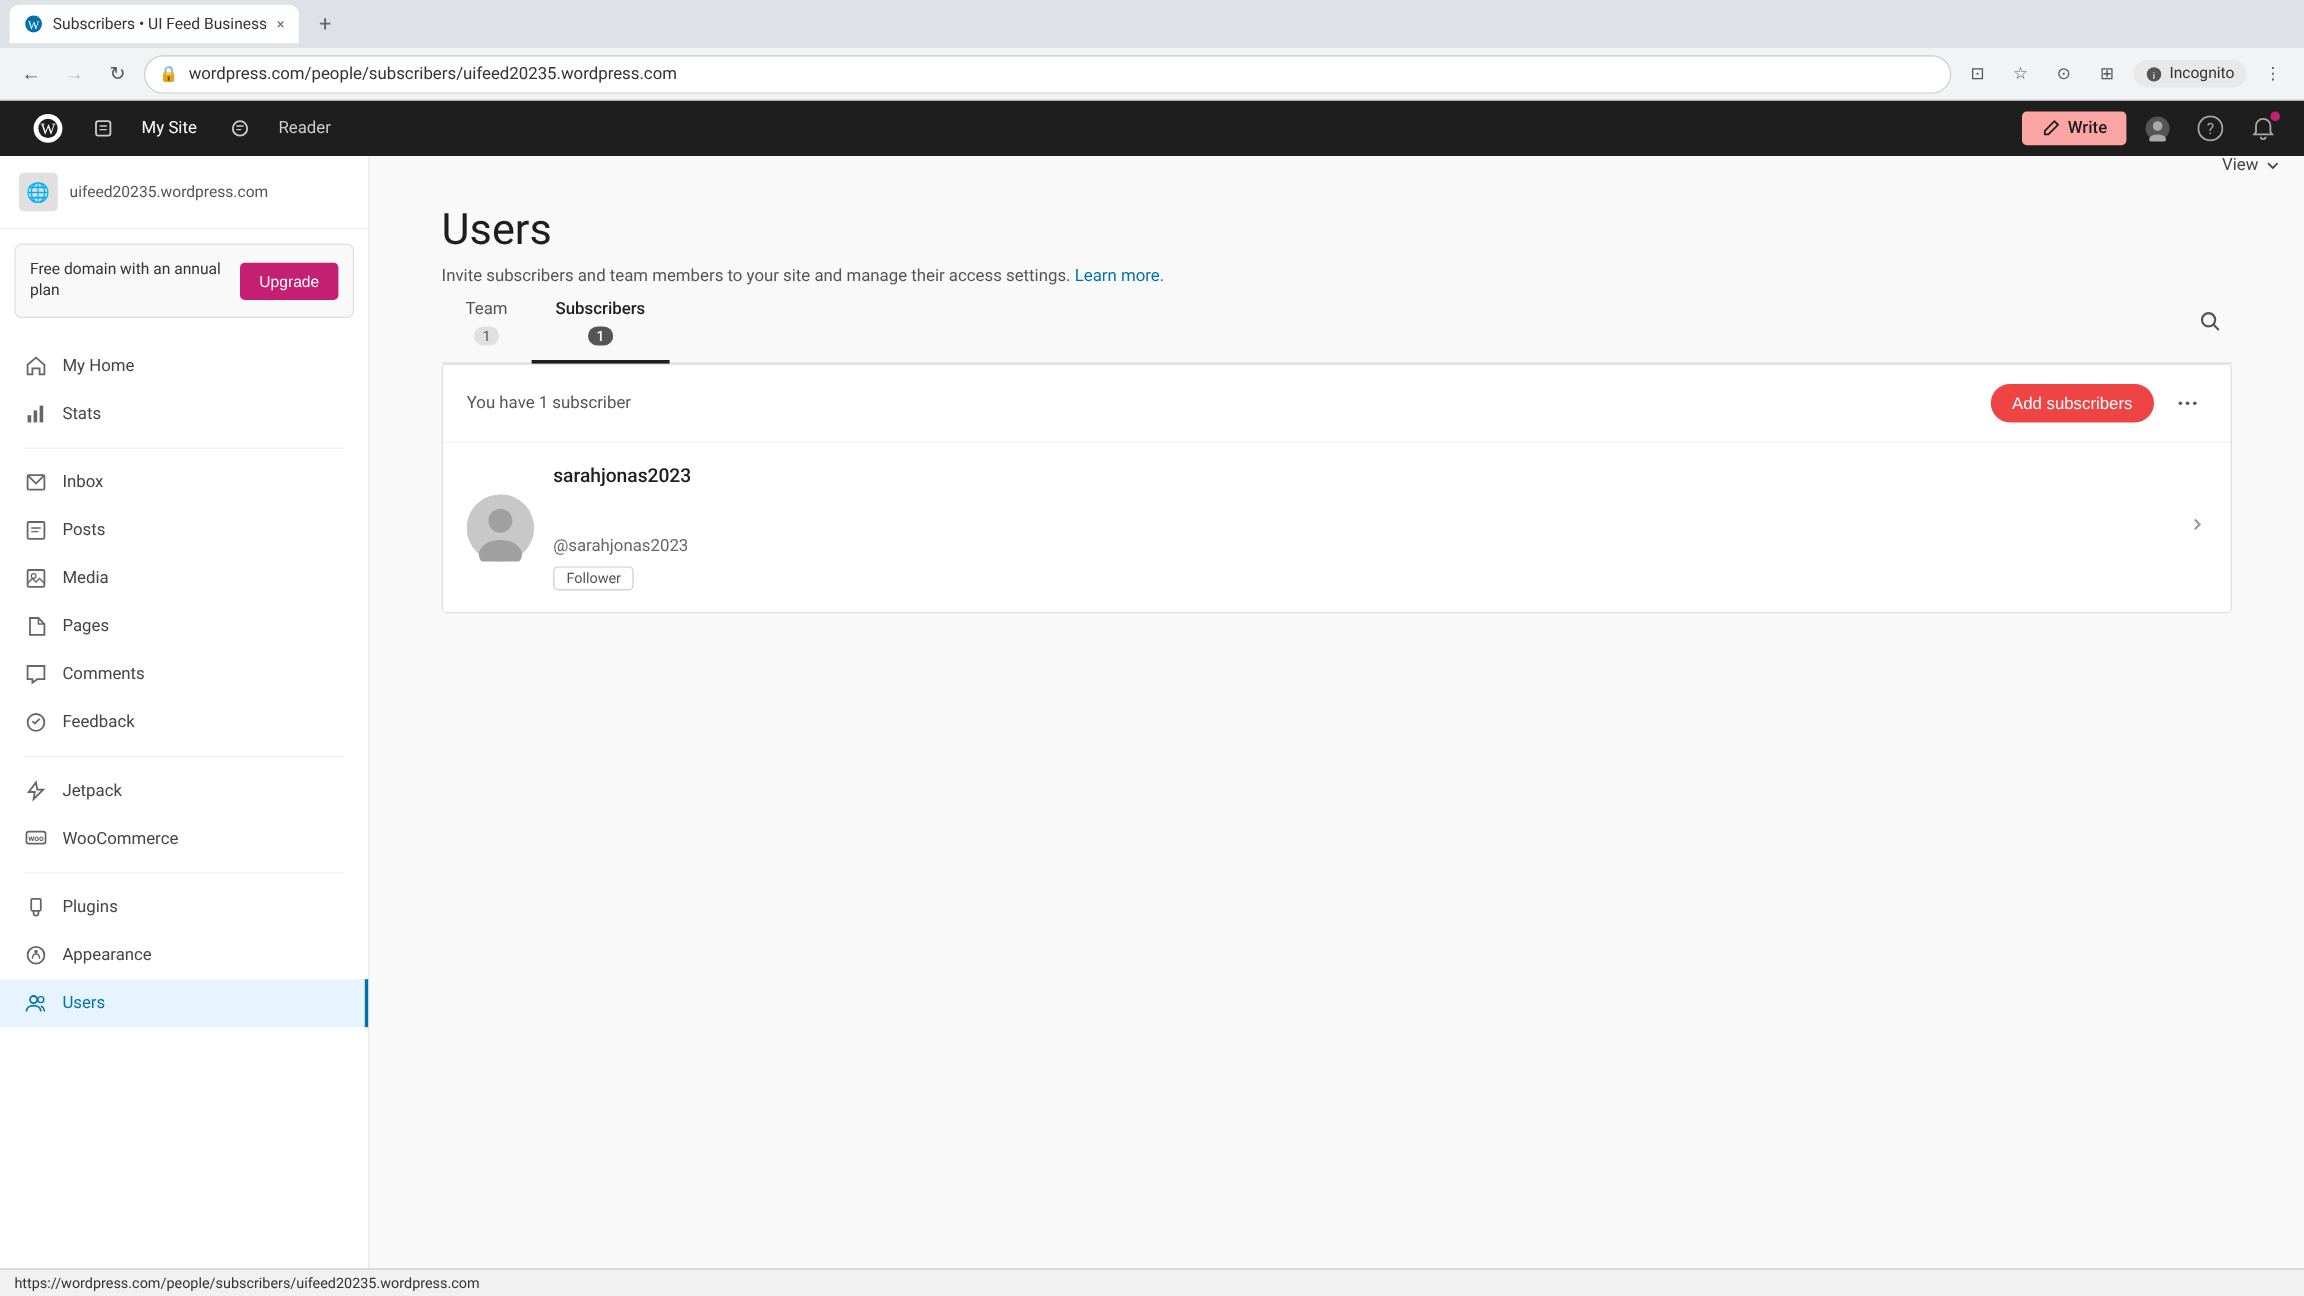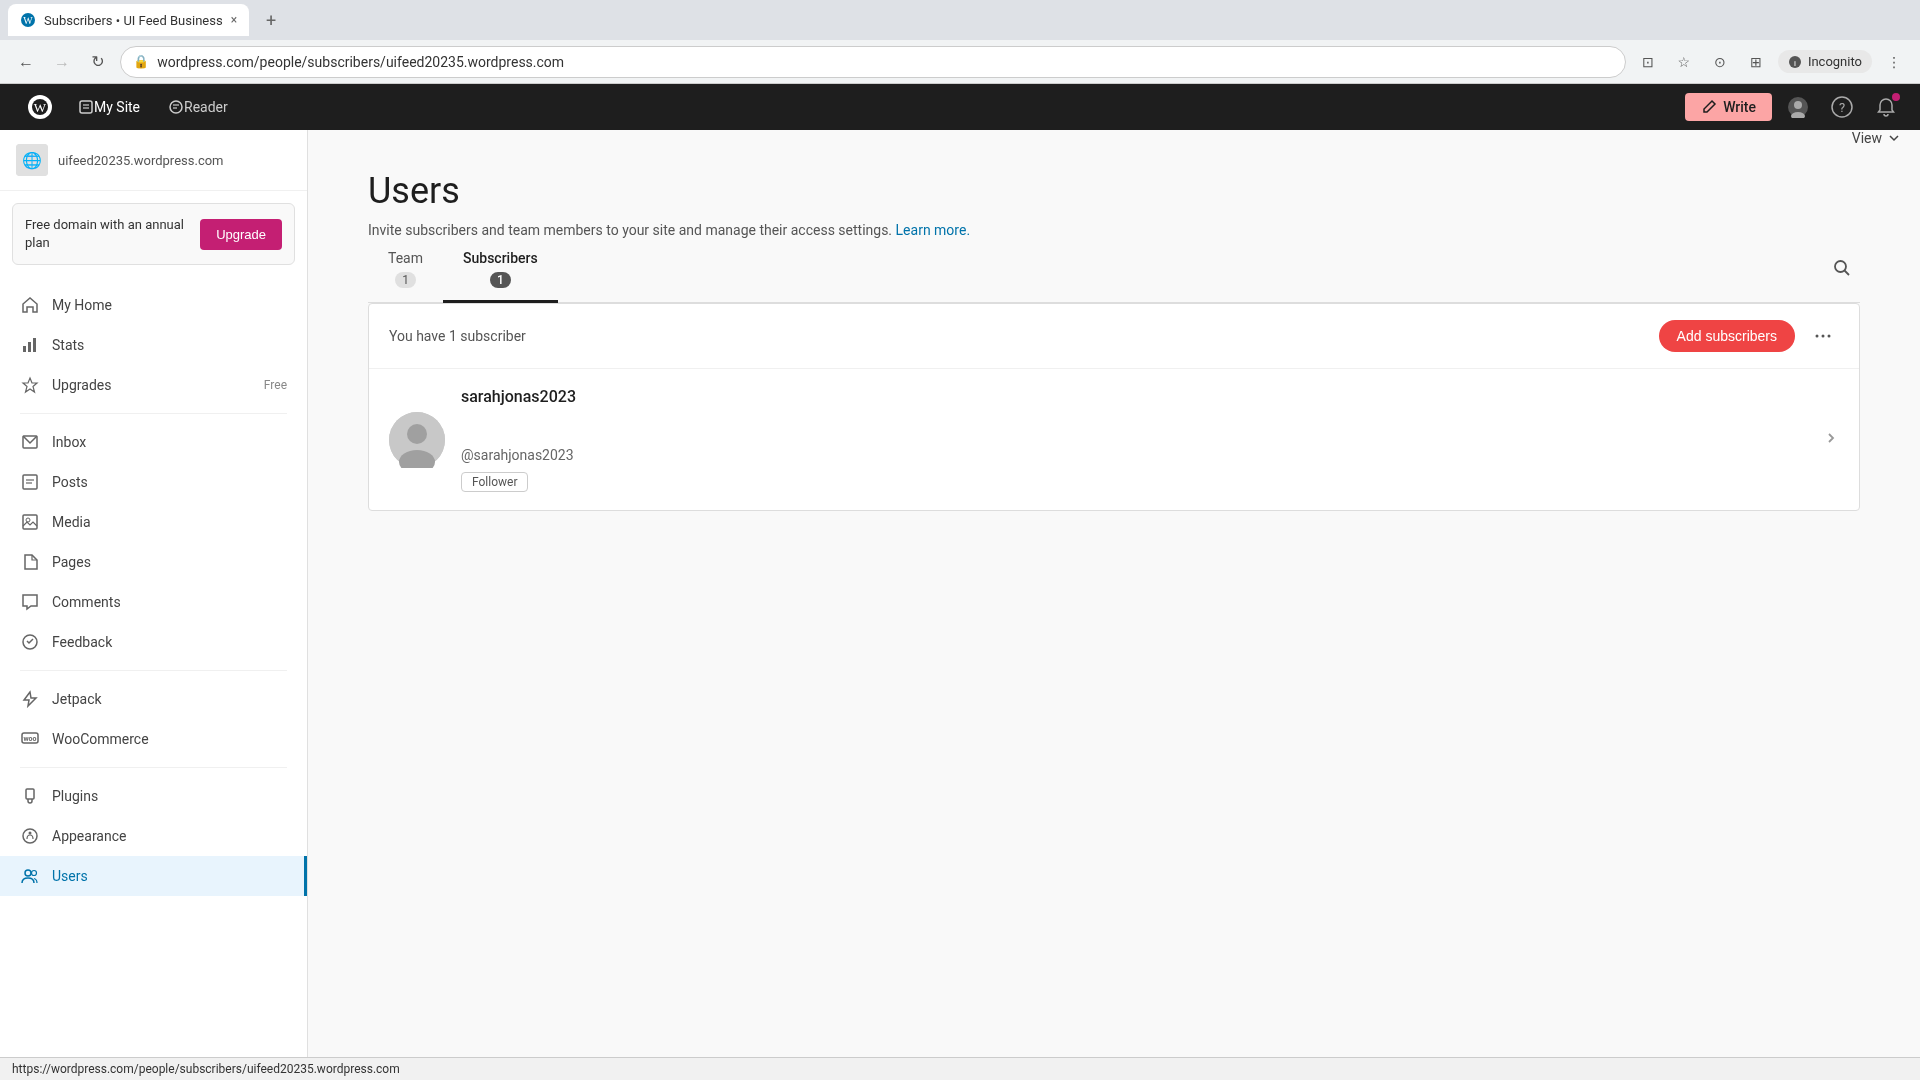--- a/index.html
+++ b/index.html
@@ -16,21 +16,21 @@
     .browser-address-bar .lock-icon { color: #555; font-size: 13px; }
     .browser-address-text { font-size: 14px; color: #333; flex: 1; }
     .browser-nav-icons { display: flex; align-items: center; gap: 8px; }
     .browser-nav-icon { width: 28px; height: 28px; display: flex; align-items: center; justify-content: center; color: #555; cursor: pointer; border-radius: 50%; font-size: 14px; }
     .incognito-badge { display: flex; align-items: center; gap: 6px; padding: 4px 10px; background: #e8e8e8; border-radius: 12px; font-size: 13px; color: #333; cursor: pointer; }
 
     
     .wp-topbar { display: flex; align-items: center; background: #1e1e1e; height: 46px; padding: 0 16px; gap: 0; }
     .wp-topbar-logo { display: flex; align-items: center; gap: 8px; padding: 0 12px; cursor: pointer; }
     .wp-logo-icon { width: 24px; height: 24px; background: #fff; border-radius: 50%; display: flex; align-items: center; justify-content: center; }
-    .wp-topbar-item { display: flex; align-items: center; gap: 0; padding: 0 14px; height: 46px; color: #ccc; font-size: 14px; cursor: pointer; }
+    .wp-topbar-item { display: flex; align-items: center; gap: 24px; padding: 0 14px; height: 46px; color: #ccc; font-size: 14px; cursor: pointer; }
     .wp-topbar-item.active { color: #fff; }
     .wp-topbar-right { margin-left: auto; display: flex; align-items: center; gap: 8px; }
     .write-btn { display: flex; align-items: center; gap: 6px; background: #fca5a5; color: #1e1e1e; padding: 6px 16px; border-radius: 4px; font-size: 14px; font-weight: 500; cursor: pointer; }
     .topbar-icon-btn { width: 36px; height: 36px; display: flex; align-items: center; justify-content: center; color: #ccc; cursor: pointer; border-radius: 50%; font-size: 16px; }
     .notification-btn { position: relative; }
     .notif-dot { position: absolute; top: 4px; right: 4px; width: 8px; height: 8px; background: #c41f73; border-radius: 50%; }
 
     
     .main-layout { display: flex; height: calc(1080px - 40px - 44px - 46px); }
 
@@ -212,29 +212,20 @@
         <span class="icon">
           <svg width="18" height="18" viewBox="0 0 18 18" fill="none">
               <rect x="2" y="10" width="3" height="6" fill="#666"></rect>
               <rect x="7" y="6" width="3" height="10" fill="#666"></rect>
               <rect x="12" y="2" width="3" height="14" fill="#666"></rect>
             </svg>
         </span>
         <span class="nav-item-label">Stats</span>
       </div>
 
-      <div class="nav-item">
-        <span class="icon">
-          <svg width="18" height="18" viewBox="0 0 18 18" fill="none">
-              <path d="M9 2L11 7H16L12 10.5L13.5 16L9 13L4.5 16L6 10.5L2 7H7L9 2Z" stroke="#666" stroke-width="1.2" fill="none"></path>
-            </svg>
-        </span>
-        <span class="nav-item-label">Upgrades</span>
-        <span class="nav-item-badge">Free</span>
-      </div>
 
       <div class="nav-divider"></div>
 
       <div class="nav-item">
         <span class="icon">
           <svg width="18" height="18" viewBox="0 0 18 18" fill="none">
               <rect x="2" y="3" width="14" height="12" rx="1" stroke="#666" stroke-width="1.5"></rect>
               <polyline points="2,3 9,10 16,3" stroke="#666" stroke-width="1.5"></polyline>
             </svg>
         </span>

